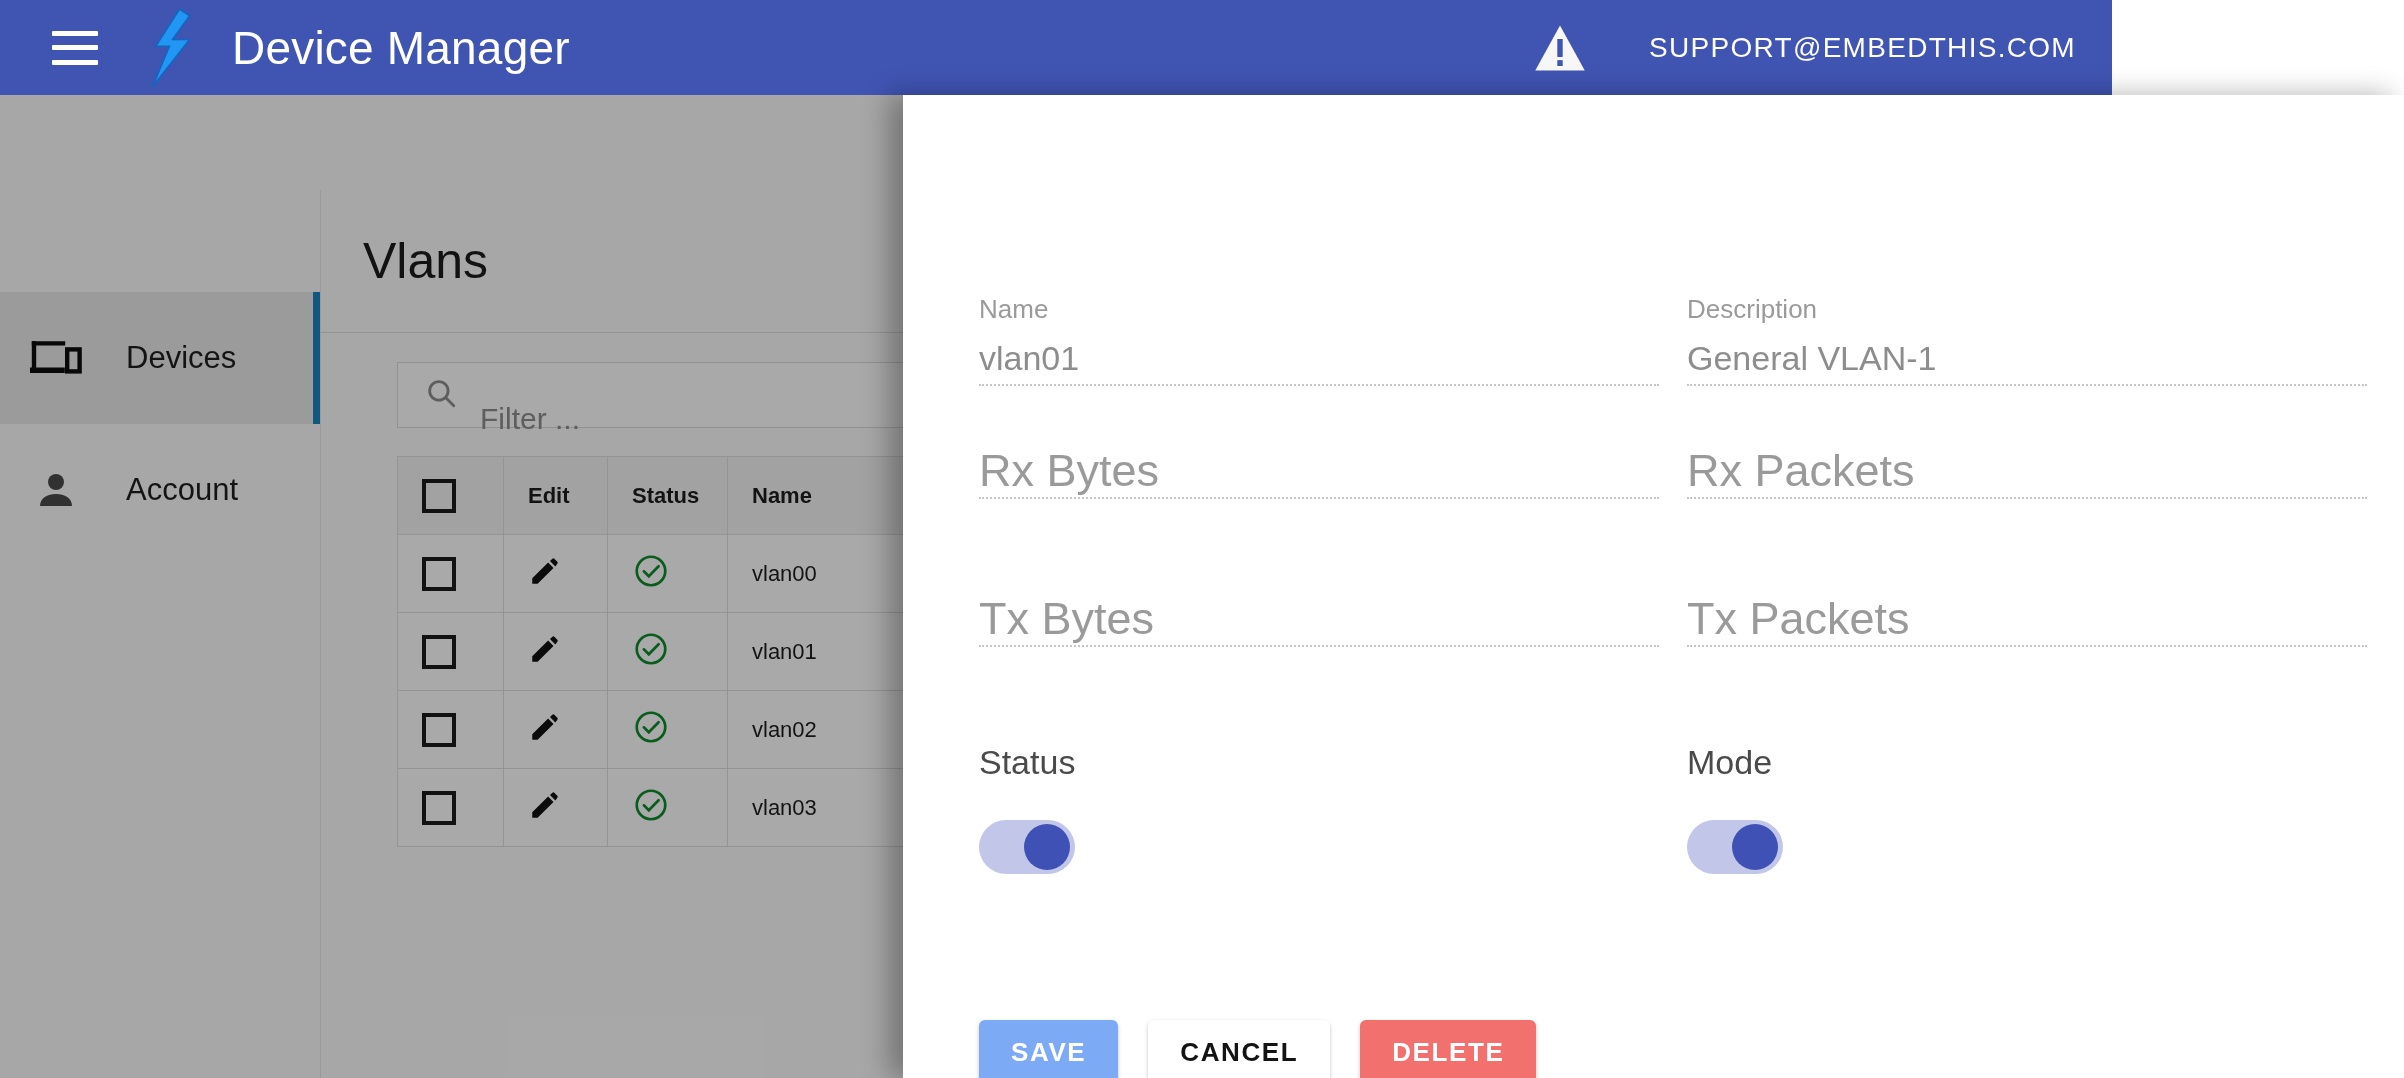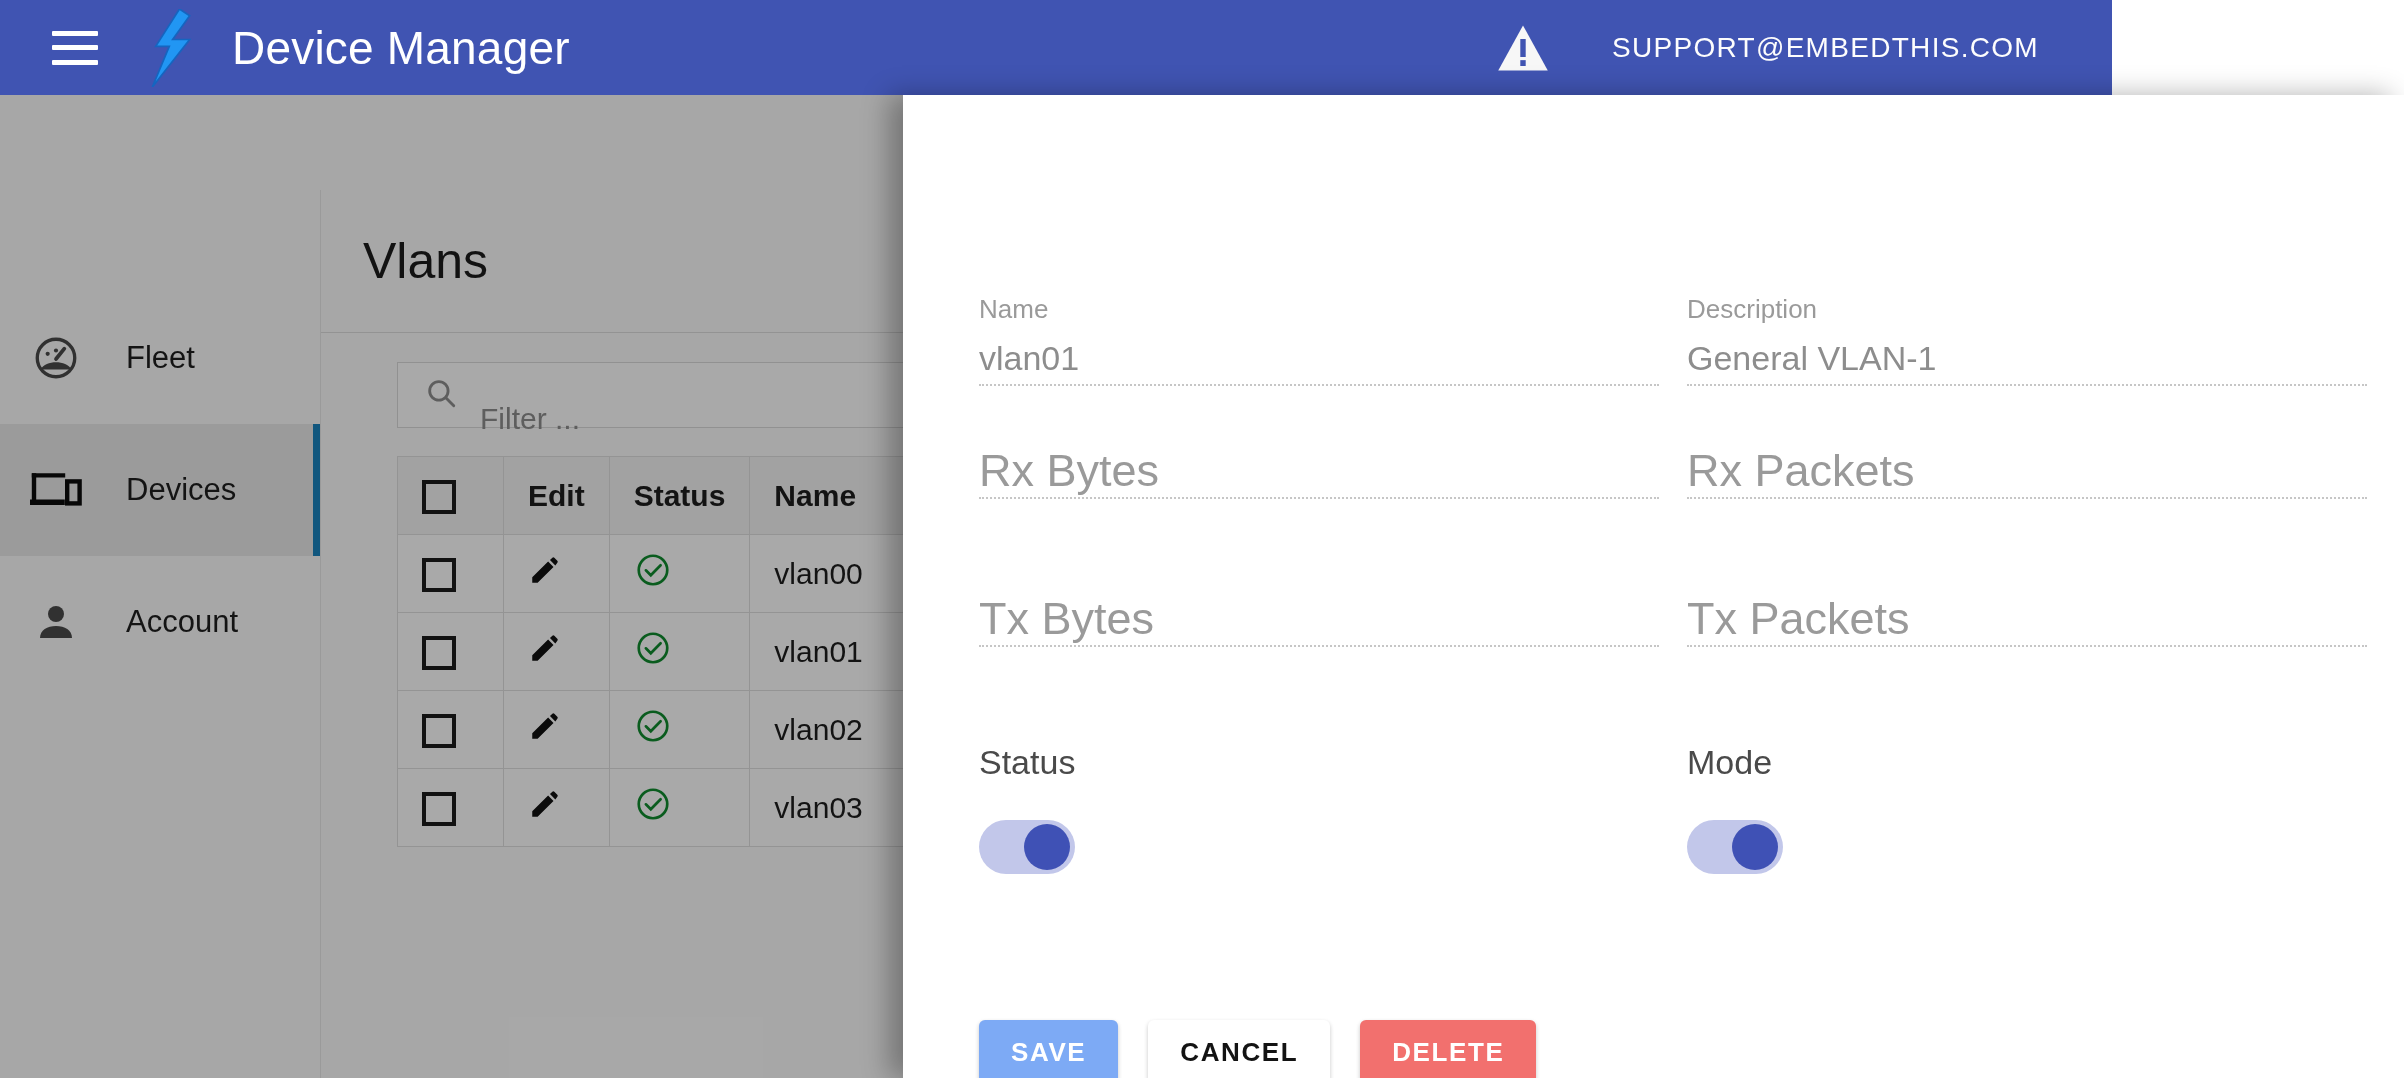--- a/index.html
+++ b/index.html
@@ -25,21 +25,21 @@
   .menu-btn span { display: block; height: 5px; background: #fff; border-radius: 1px; }
 
   .logo-bolt { width: 54px; height: 78px; margin-right: 34px; }
 
   .app-title {
     color: #ffffff; font-size: 46px; font-weight: 400; letter-spacing: .2px;
     white-space: nowrap;
   }
   .appbar-right {
     margin-left: auto; display: flex; align-items: center; gap: 62px;
-    padding-right: 73px;
+    padding-right: 36px;
   }
   .warn-icon { width: 54px; height: 50px; }
   .support-email {
     color: #fdfdfd; font-size: 28px; letter-spacing: 1.3px; white-space: nowrap;
   }
 
   
   .page-bg {
     position: absolute; top: 95px; left: 0; width: 2404px; height: 983px;
     background: #fafafa;
@@ -89,21 +89,21 @@
     display: flex; align-items: center; gap: 22px; padding: 0 26px;
   }
   .filter-placeholder { font-size: 30px; color: #8c8c8c; margin-top: 48px; }
 
   table.vlan-table {
     margin-left: 76px; border-collapse: collapse; width: 1460px;
     background: #fdfdfd;
   }
   table.vlan-table th, table.vlan-table td {
     border: 1px solid #dddddd; height: 78px; padding: 0 24px;
-    font-size: 30px; color: #1d1d1d; text-align: left; vertical-align: middle;
+    font-size: 22px; color: #1d1d1d; text-align: left; vertical-align: middle;
   }
   table.vlan-table th { background: #f2f2f2; font-weight: bold; }
   td.c-check, th.c-check { width: 106px; text-align: center; padding: 0; }
   td.c-edit, th.c-edit { width: 104px; text-align: center; padding: 0; }
   td.c-status, th.c-status { width: 120px; text-align: center; padding: 0; }
   th.c-status { text-align: left; padding-left: 18px; }
   th.c-edit { text-align: left; padding-left: 18px; }
   .cb {
     width: 34px; height: 34px; border: 4px solid #1b1b1b; display: inline-block;
     vertical-align: middle; background: transparent;
@@ -165,32 +165,20 @@
 </head>
 <body>
 
 <div id="root">
 
   <div class="page-bg">
 
     <nav class="sidebar">
       <div class="side-spacer"></div>
 
-      <div class="side-item">
-        <span class="side-icon">
-          <svg width="50" height="50" viewBox="0 0 24 24" fill="none" stroke="#4a4a4a" stroke-width="1.6">
-            <circle cx="12" cy="12" r="9"></circle>
-            <path d="M4.5 17.5c1.5-2.5 4.3-3.5 7.5-3.5s6 1 7.5 3.5" fill="#4a4a4a" stroke="none"></path>
-            <path d="M12 12.5L16 7.5" stroke="#4a4a4a" stroke-width="1.8" stroke-linecap="round"></path>
-            <circle cx="8" cy="10" r="1" fill="#4a4a4a" stroke="none"></circle>
-            <circle cx="12" cy="8.4" r="1" fill="#4a4a4a" stroke="none"></circle>
-          </svg>
-        </span>
-        <span class="side-label">Fleet</span>
-      </div>
 
       <div class="side-item active">
         <span class="side-icon">
           <svg width="52" height="42" viewBox="0 0 26 21" fill="none" stroke="#0d0d0d" stroke-width="2.2">
             <path d="M2 3.2h14.5" stroke-linecap="square"></path>
             <path d="M2 3.2V15" stroke-linecap="square"></path>
             <path d="M1 16.6h15" stroke-linecap="square" stroke-width="2.8"></path>
             <rect x="18.6" y="6.2" width="6.2" height="11" stroke-width="2.2"></rect>
           </svg>
         </span>

